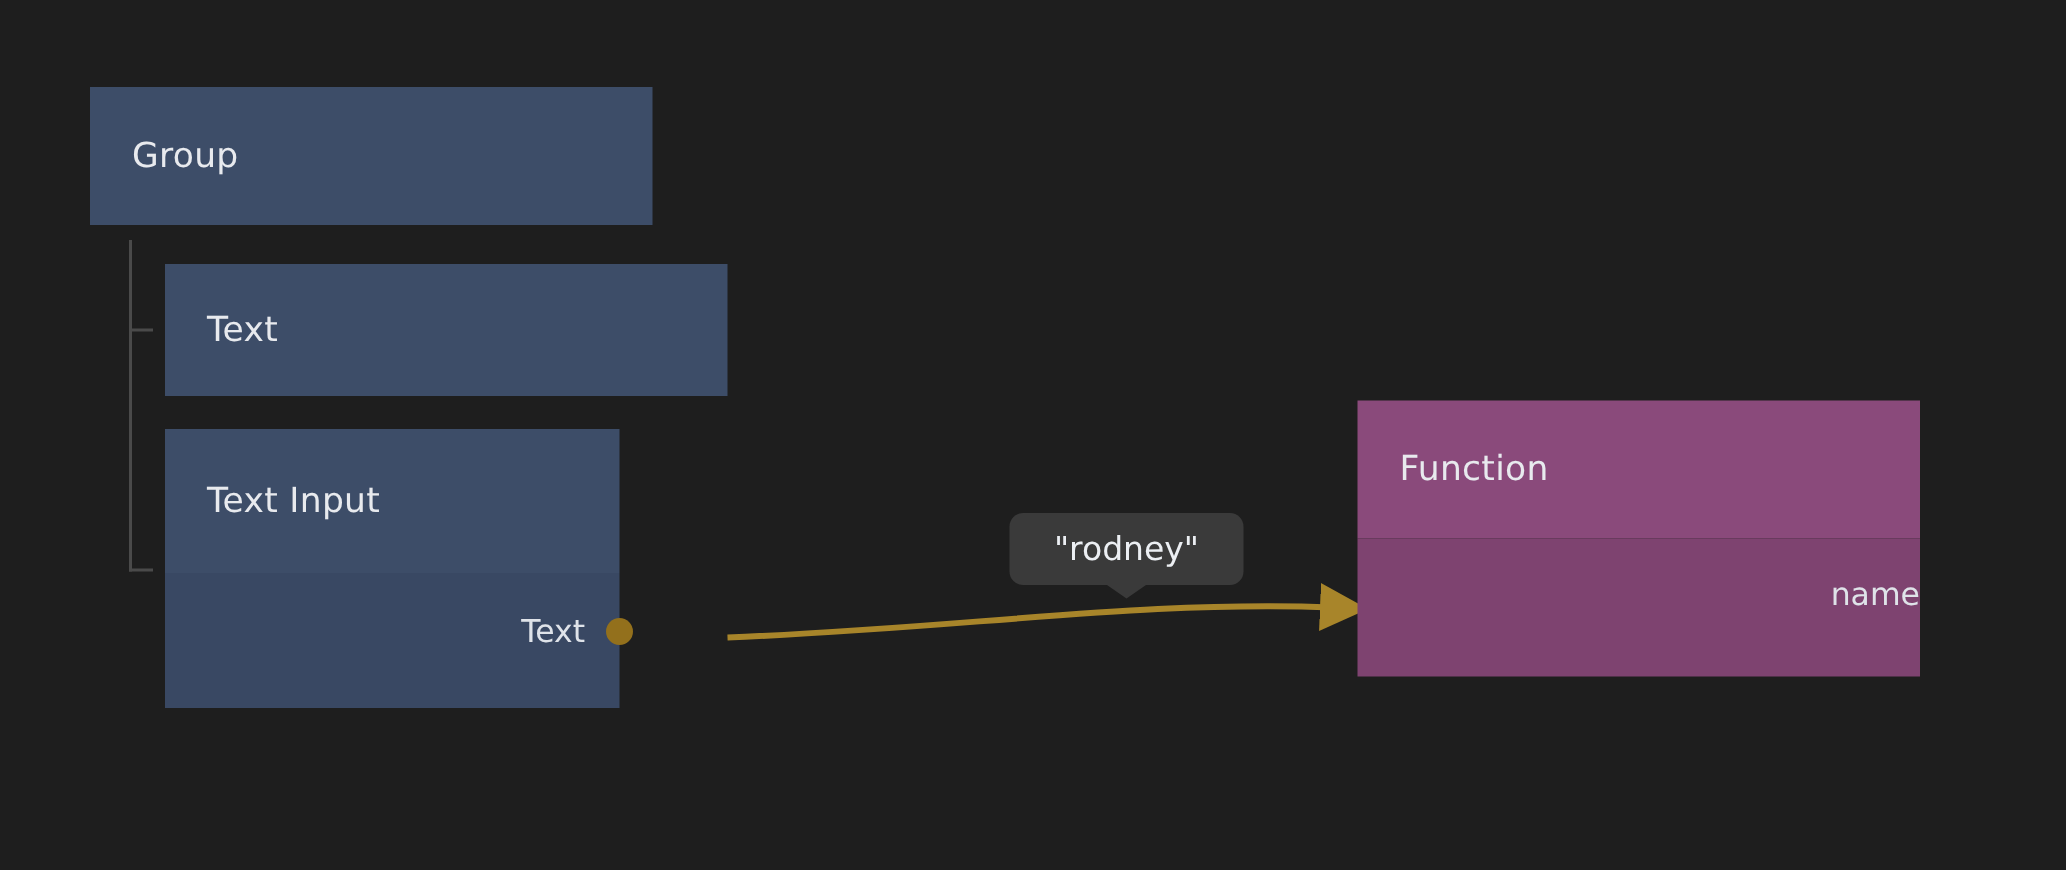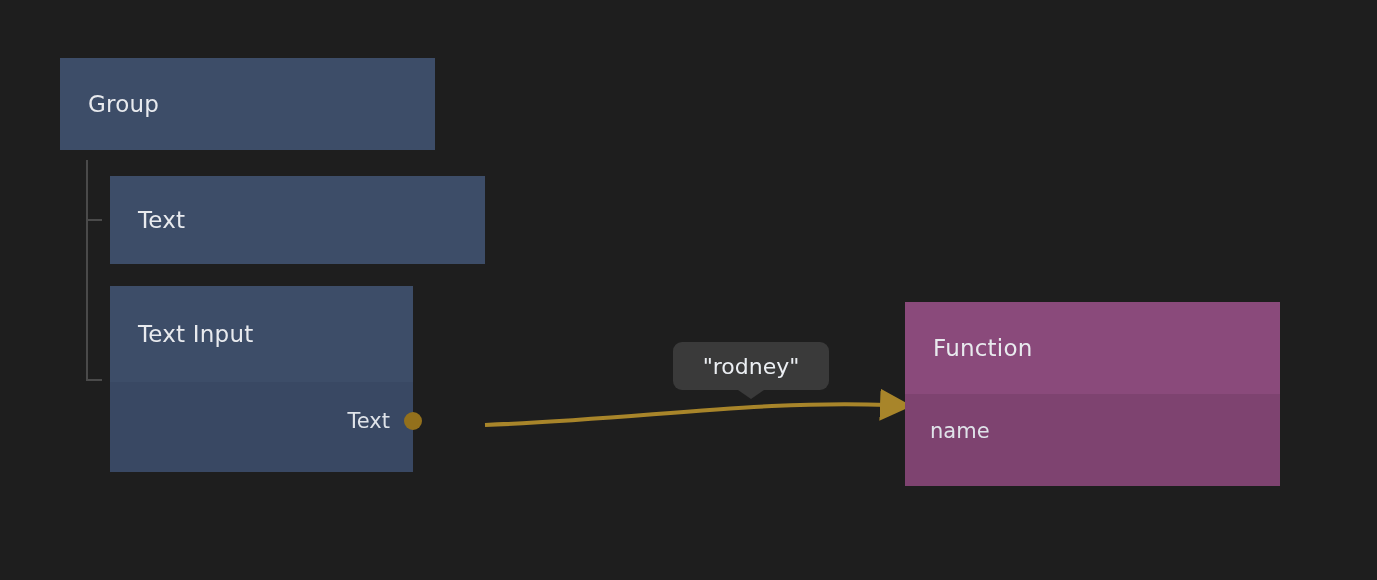--- a/index.html
+++ b/index.html
@@ -43,37 +43,37 @@
     box-sizing: border-box;
     width: 100%;
     position: relative;
   }
 
   
   .node-blue .node-header { background: #3d4d68; }
   .node-blue .node-body   { background: #394863; }
 
   
-  .node-purple .node-header { background: #8a4a7b; margin-top: 35px; }
+  .node-purple .node-header { background: #8a4a7b; }
   .node-purple .node-body   { background: #7e4370; }
 
   
   .port-row {
     position: absolute;
     display: flex;
     align-items: center;
     height: 26px;
   }
   .port-row-out {
     right: 0;
     justify-content: flex-end;
   }
   .port-row-in {
     left: 0;
-    justify-content: flex-start;
+    justify-content: flex-end;
   }
   .port-label {
     color: #dfe3e9;
     font-size: 21px;
     white-space: nowrap;
   }
   .port-row-out .port-label { padding-right: 23px; }
   .port-row-in  .port-label { padding-left: 25px; }
 
   .port-dot {

